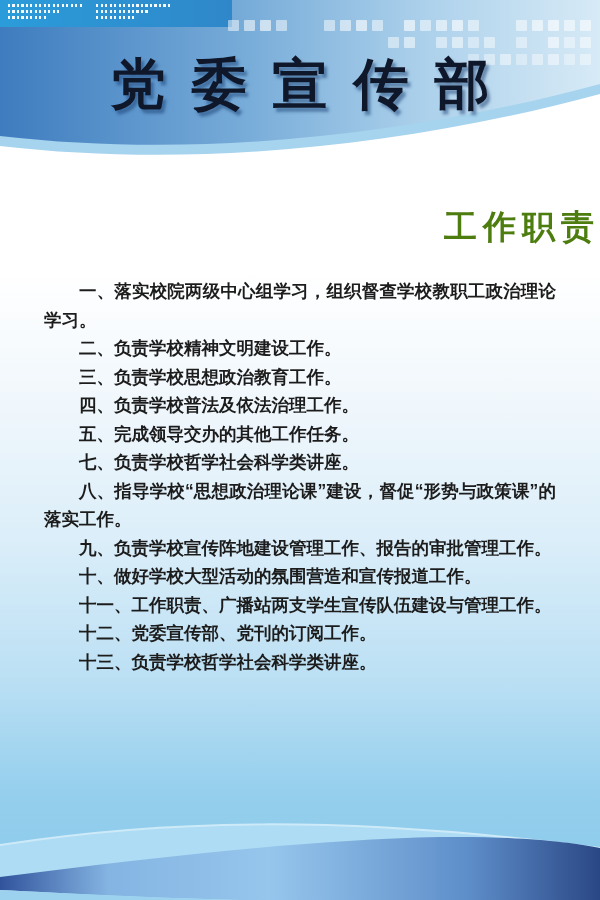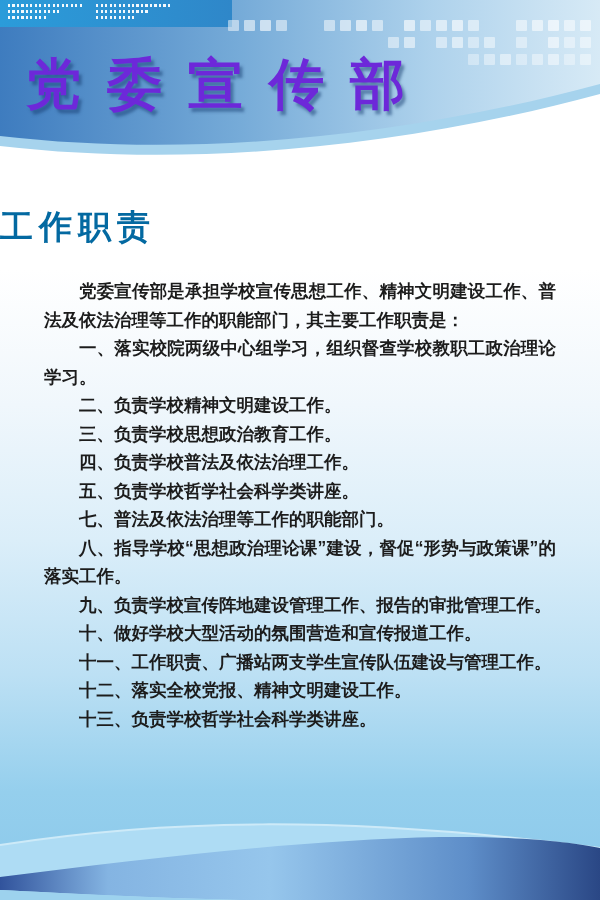--- a/index.html
+++ b/index.html
@@ -5,36 +5,36 @@
   html,body{margin:0;padding:0;}
   body{
     width:600px;height:900px;position:relative;overflow:hidden;
     background:linear-gradient(180deg,#ffffff 0%,#ffffff 30%,#f0f7fc 45%,#dbeef9 60%,#bce0f4 75%,#95cfed 88%,#8ac8ea 100%);
     font-family:"Liberation Sans","DejaVu Sans",sans-serif;
   }
   
   .header{position:absolute;top:0;left:0;width:600px;height:165px;}
   .header svg{position:absolute;top:0;left:0;display:block;}
   .header-title{
-    position:absolute;top:48px;left:0;width:100%;
-    font-size:55px;font-weight:bold;color:#6d28d9;
+    position:absolute;top:48px;left:0;width:100%;text-align:center;
+    font-size:55px;font-weight:bold;color:#0f172a;
     letter-spacing:26px;text-indent:26px;white-space:nowrap;
     text-shadow:3px 4px 3px rgba(22,60,112,.5);
   }
   
   .dots{position:absolute;top:4px;display:flex;flex-direction:column;gap:3px;}
   .dots .r{height:3px;background:repeating-linear-gradient(90deg,rgba(255,255,255,.95) 0 2px,transparent 2px 4.5px);}
   
   #squares{position:absolute;top:0;left:0;width:600px;height:165px;pointer-events:none;}
   #squares .sq{position:absolute;background:#ffffff;border-radius:1px;}
   
   .main{position:absolute;top:165px;left:0;width:600px;}
   .heading{
-    text-align:left;margin:40px 0 0 0;
-    font-size:33px;font-weight:900;letter-spacing:6px;color:#0369a1;
+    text-align:right;margin:40px 0 0 0;
+    font-size:33px;font-weight:900;letter-spacing:6px;color:#4d7c0f;
   }
   .content{
     margin:27px 44px 0 44px;
     font-size:17.5px;line-height:28.5px;font-weight:700;color:#1c1c1c;
     text-align:justify;
   }
   .content p{margin:0;text-indent:2em;}
   
   .footer{position:absolute;bottom:0;left:0;width:600px;height:150px;}
   .footer svg{display:block;}
@@ -115,33 +115,32 @@
       <div class="sq" style="left: 564px; top: 54px; width: 11px; height: 11px; opacity: 0.36;"></div>
       <div class="sq" style="left: 580px; top: 54px; width: 11px; height: 11px; opacity: 0.42;"></div>
     </div>
 
   <div class="header-title">党委宣传部</div>
 </div>
 
 <div class="main">
   <h2 class="heading">工作职责</h2>
   <div class="content">
-    <p>党委宣传部是承担学校宣传思想工作、精神文明建设工作、普法及依法治理等工作的职能部门，其主要工作职责是：</p>
     <div>
         <p>一、落实校院两级中心组学习，组织督查学校教职工政治理论学习。</p>
         <p>二、负责学校精神文明建设工作。</p>
         <p>三、负责学校思想政治教育工作。</p>
         <p>四、负责学校普法及依法治理工作。</p>
-        <p>五、负责学校哲学社会科学类讲座。</p>
-        <p>七、普法及依法治理等工作的职能部门。</p>
+        <p>五、完成领导交办的其他工作任务。</p>
+        <p>七、负责学校哲学社会科学类讲座。</p>
         <p>八、指导学校“思想政治理论课”建设，督促“形势与政策课”的落实工作。</p>
         <p>九、负责学校宣传阵地建设管理工作、报告的审批管理工作。</p>
         <p>十、做好学校大型活动的氛围营造和宣传报道工作。</p>
         <p>十一、工作职责、广播站两支学生宣传队伍建设与管理工作。</p>
-        <p>十二、落实全校党报、精神文明建设工作。</p>
+        <p>十二、党委宣传部、党刊的订阅工作。</p>
         <p>十三、负责学校哲学社会科学类讲座。</p>
       </div>
   </div>
 </div>
 
 <div class="footer">
   <svg width="600" height="150" viewBox="0 0 600 150">
     <defs>
       <linearGradient id="navyGrad" x1="0" y1="0" x2="1" y2="0">
         <stop offset="0" stop-color="#31539c"></stop>

